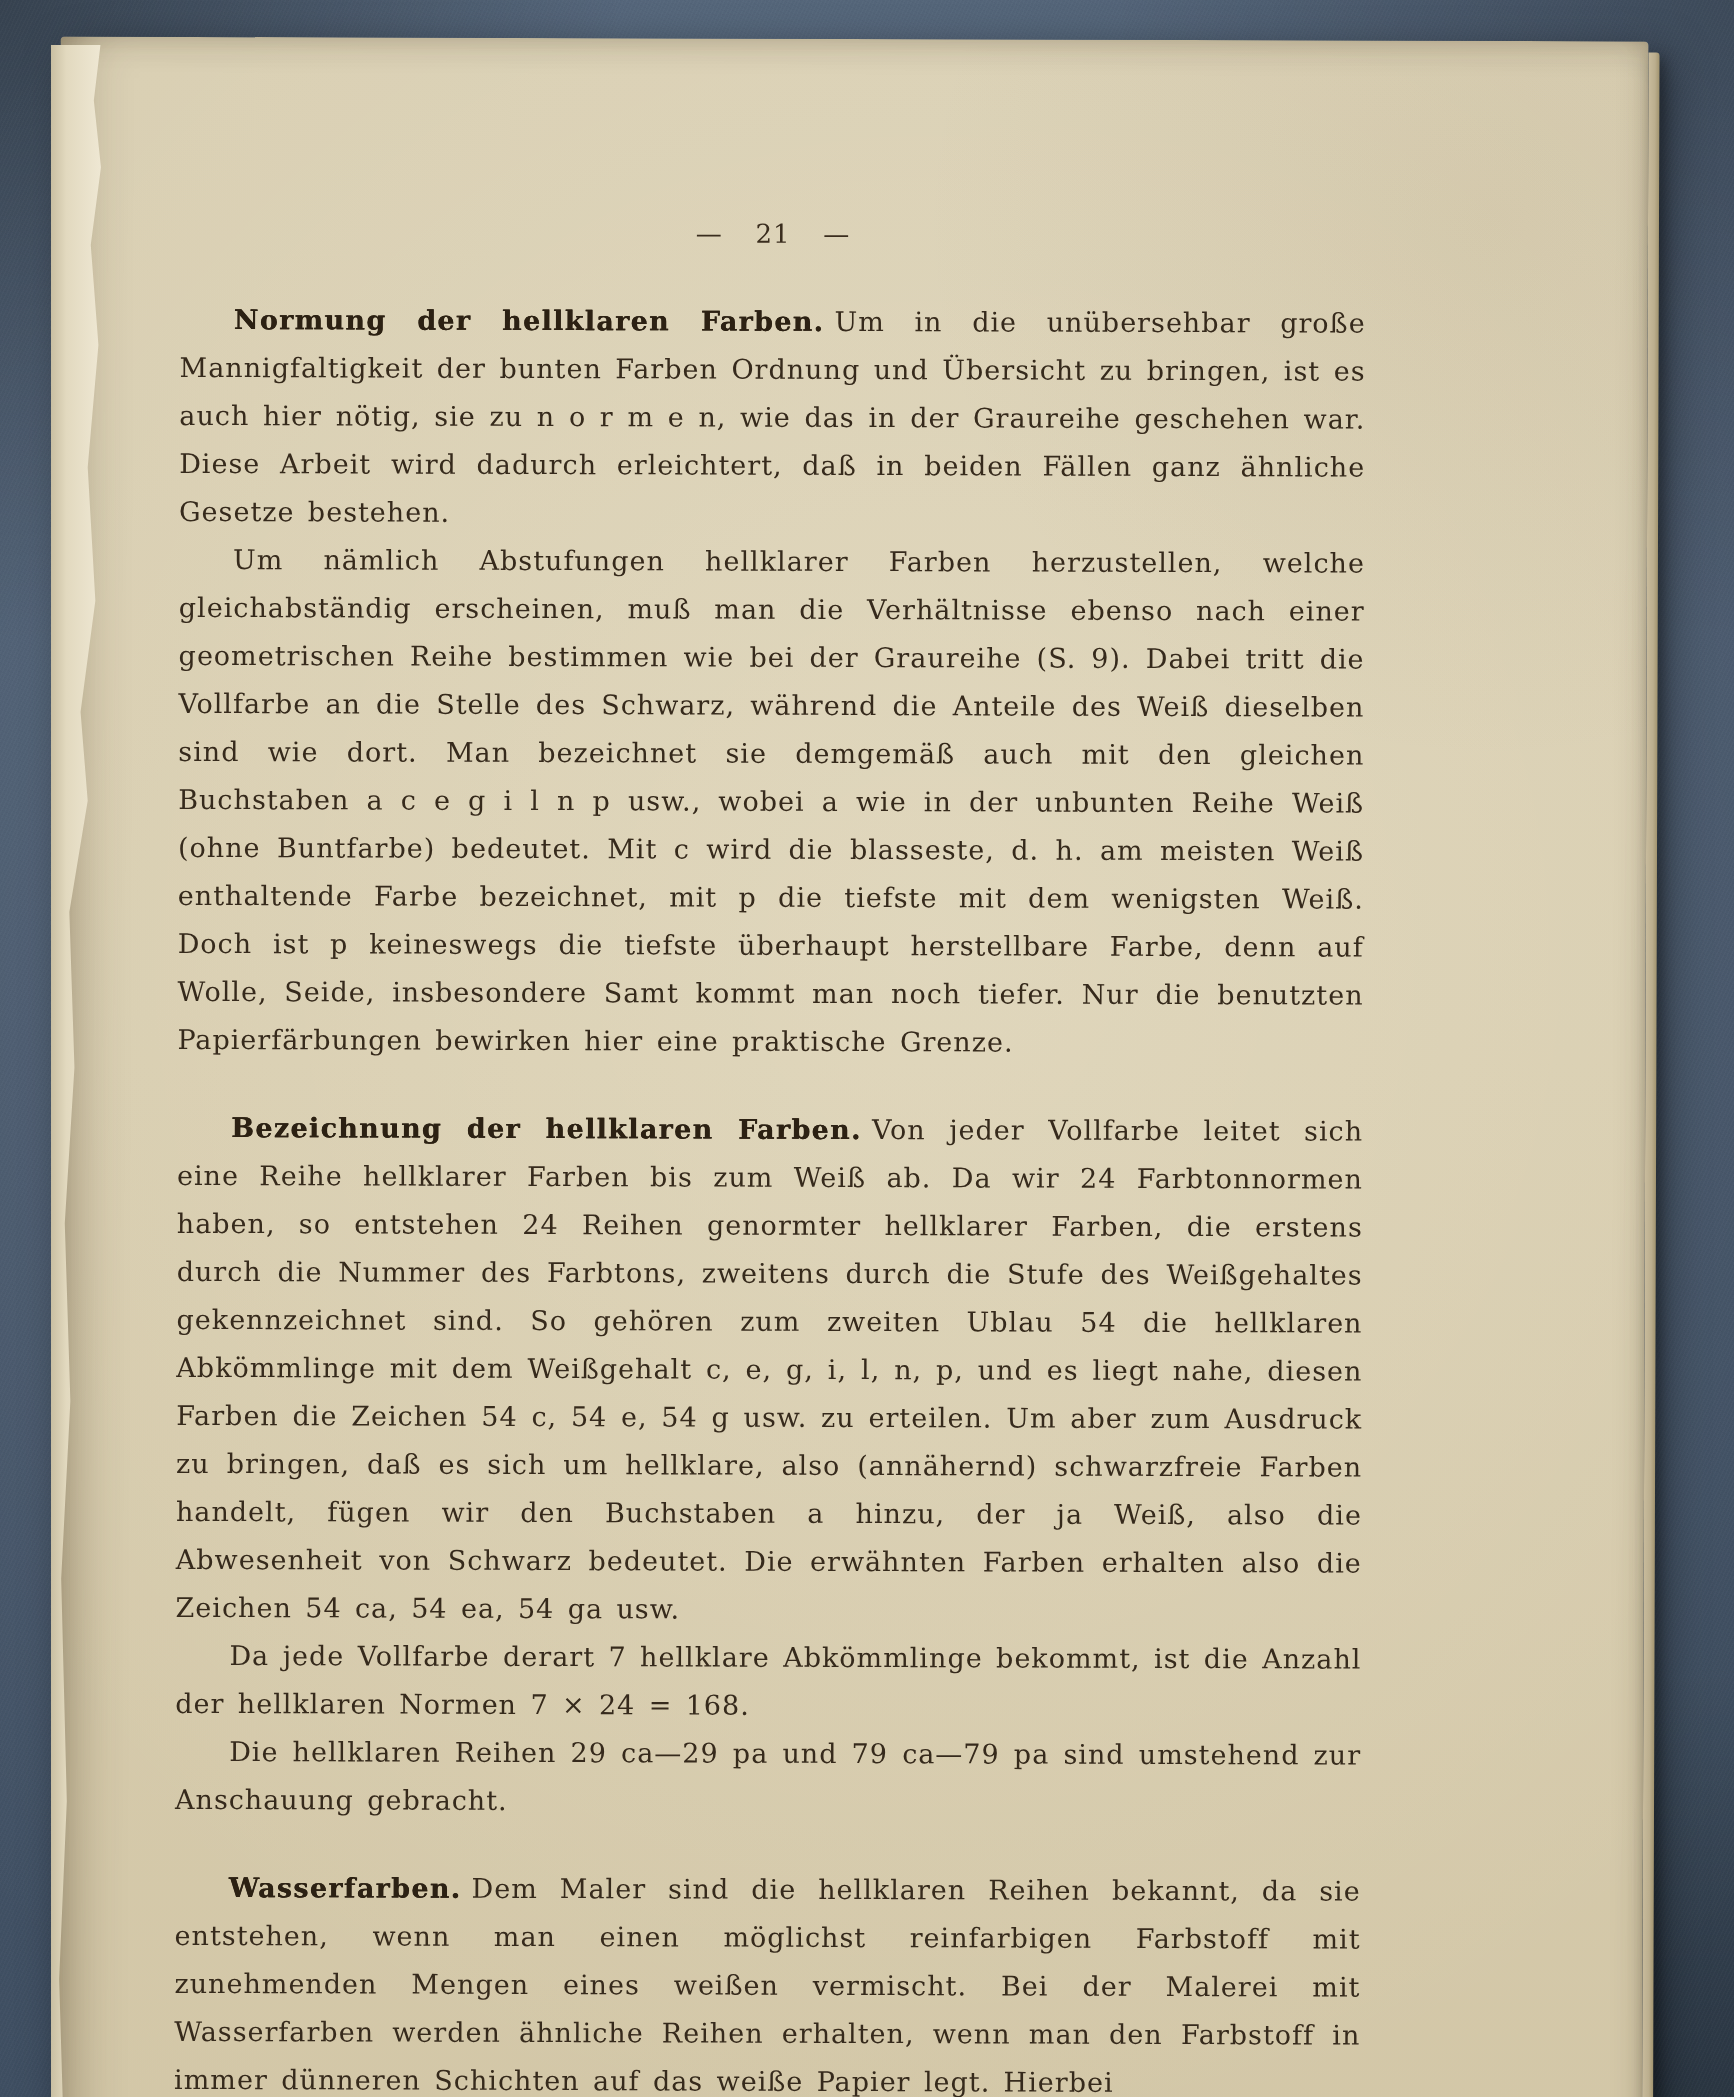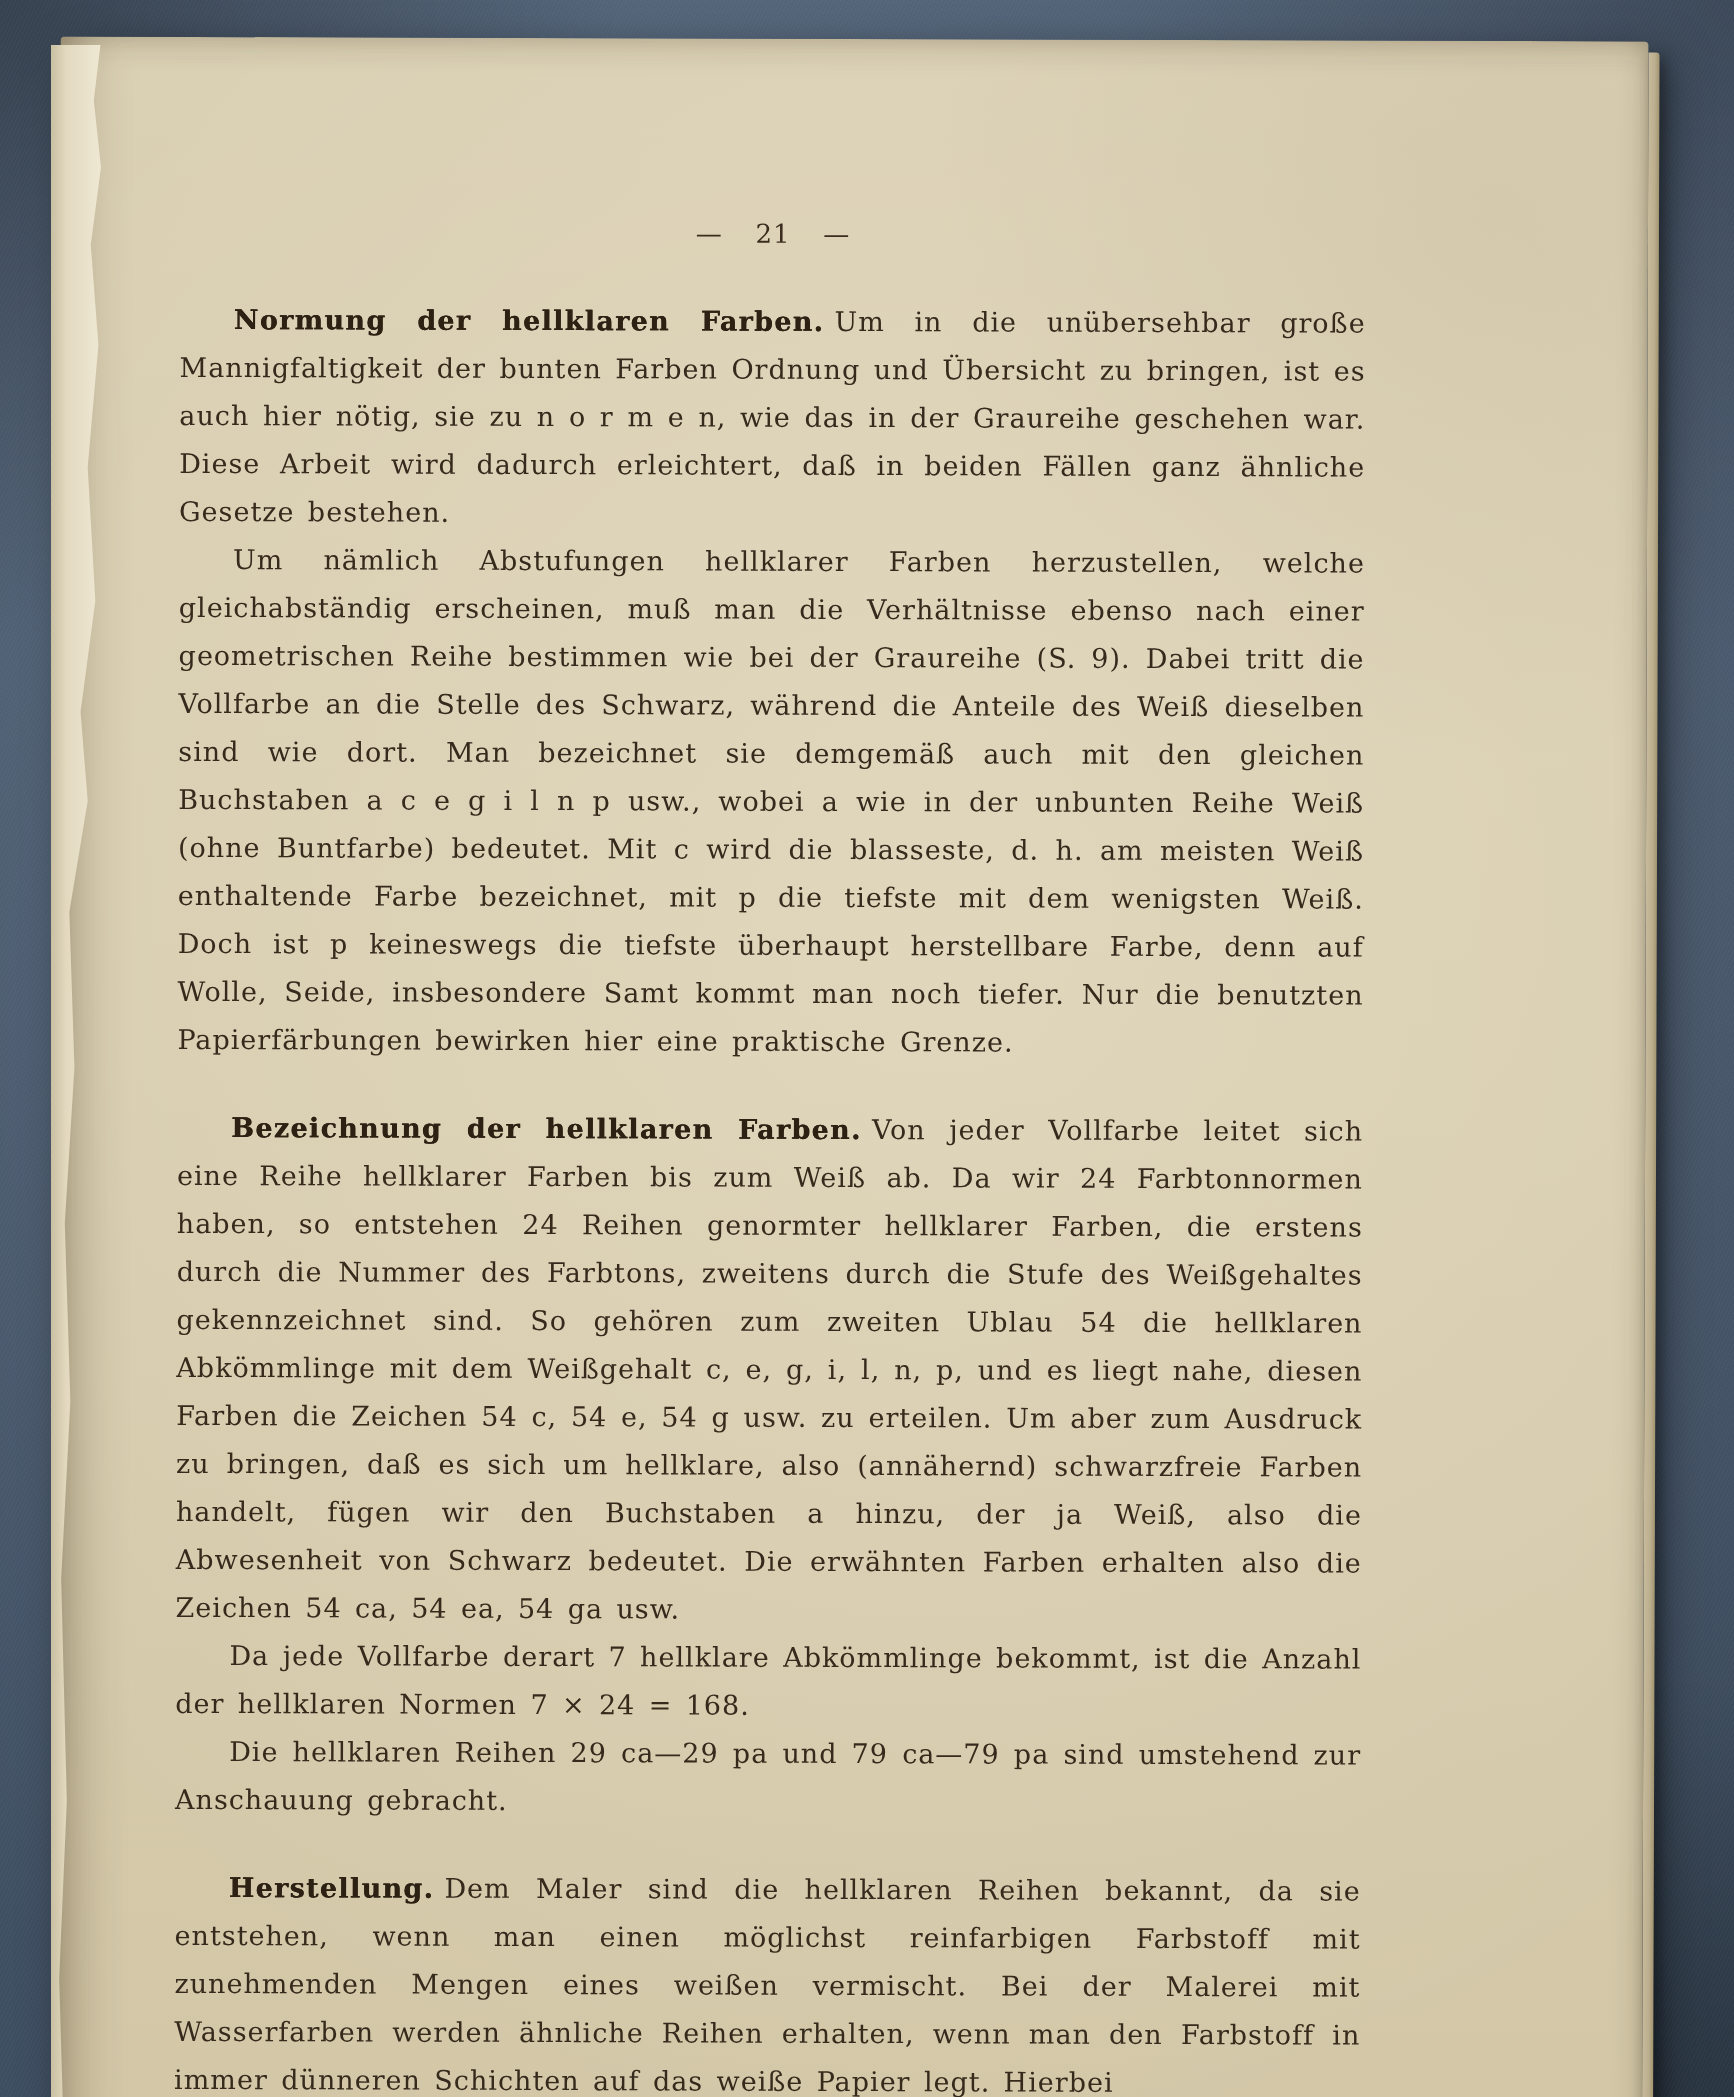--- a/index.html
+++ b/index.html
@@ -154,20 +154,20 @@
       <section>
         <p>
           <span class="run-heading">Bezeichnung der hellklaren Farben.</span><span>Von jeder Vollfarbe leitet sich eine Reihe hellklarer Farben bis zum Weiß ab. Da wir 24 Farbtonnormen haben, so entstehen 24 Reihen genormter hellklarer Farben, die erstens durch die Nummer des Farbtons, zweitens durch die Stufe des Weißgehaltes gekennzeichnet sind. So gehören zum zweiten Ublau 54 die hellklaren Abkömmlinge mit dem Weißgehalt c, e, g, i, l, n, p, und es liegt nahe, diesen Farben die Zeichen 54 c, 54 e, 54 g usw. zu erteilen. Um aber zum Ausdruck zu bringen, daß es sich um hellklare, also (annähernd) schwarzfreie Farben handelt, fügen wir den Buchstaben a hinzu, der ja Weiß, also die Abwesenheit von Schwarz bedeutet. Die erwähnten Farben erhalten also die Zeichen 54 ca, 54 ea, 54 ga usw.</span>
         </p>
         <p>Da jede Vollfarbe derart 7 hellklare Abkömmlinge bekommt, ist die Anzahl der hellklaren Normen 7 × 24 = 168.</p>
         <p>Die hellklaren Reihen 29 ca—29 pa und 79 ca—79 pa sind umstehend zur Anschauung gebracht.</p>
       </section>
 
       <section>
         <p>
-          <span class="run-heading">Herstellung.</span><span>Dem Maler sind die hellklaren Reihen bekannt, da sie entstehen, wenn man einen möglichst reinfarbigen Farbstoff mit zunehmenden Mengen eines weißen vermischt. Bei der Malerei mit Wasserfarben werden ähnliche Reihen erhalten, wenn man den Farbstoff in immer dünneren Schichten auf das weiße Papier legt. Hierbei</span>
+          <span class="run-heading">Wasserfarben.</span><span>Dem Maler sind die hellklaren Reihen bekannt, da sie entstehen, wenn man einen möglichst reinfarbigen Farbstoff mit zunehmenden Mengen eines weißen vermischt. Bei der Malerei mit Wasserfarben werden ähnliche Reihen erhalten, wenn man den Farbstoff in immer dünneren Schichten auf das weiße Papier legt. Hierbei</span>
         </p>
       </section>
 
     </div>
   </div>
 </main>
 
 
 </body></html>

